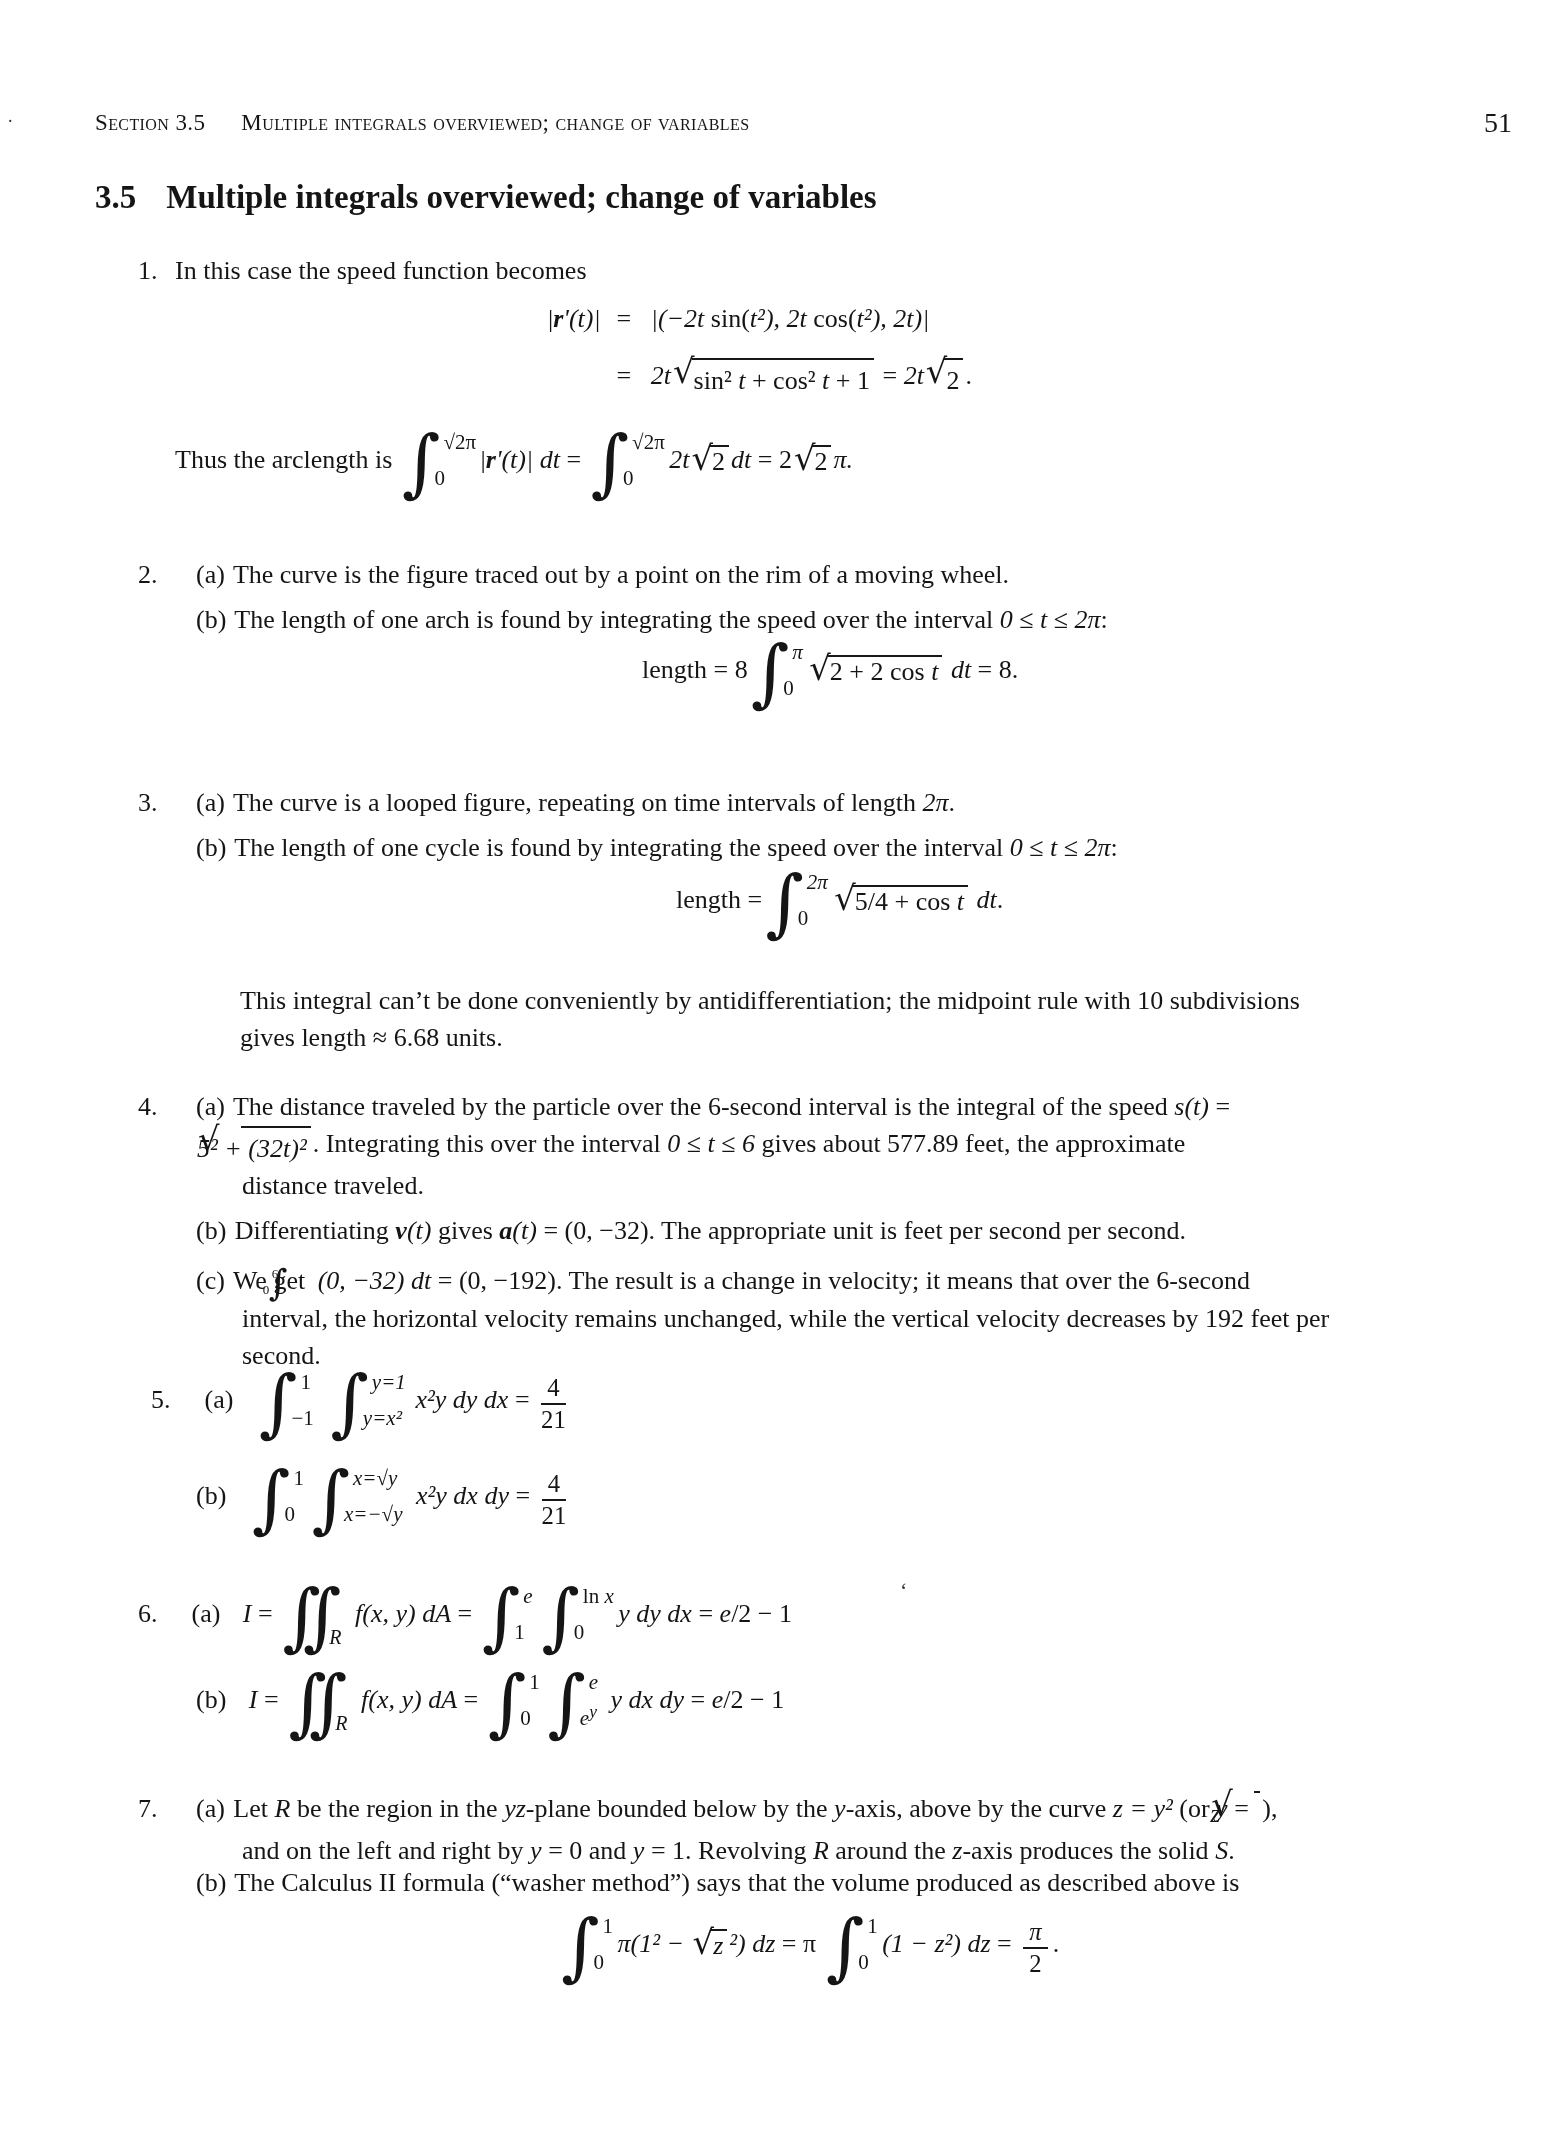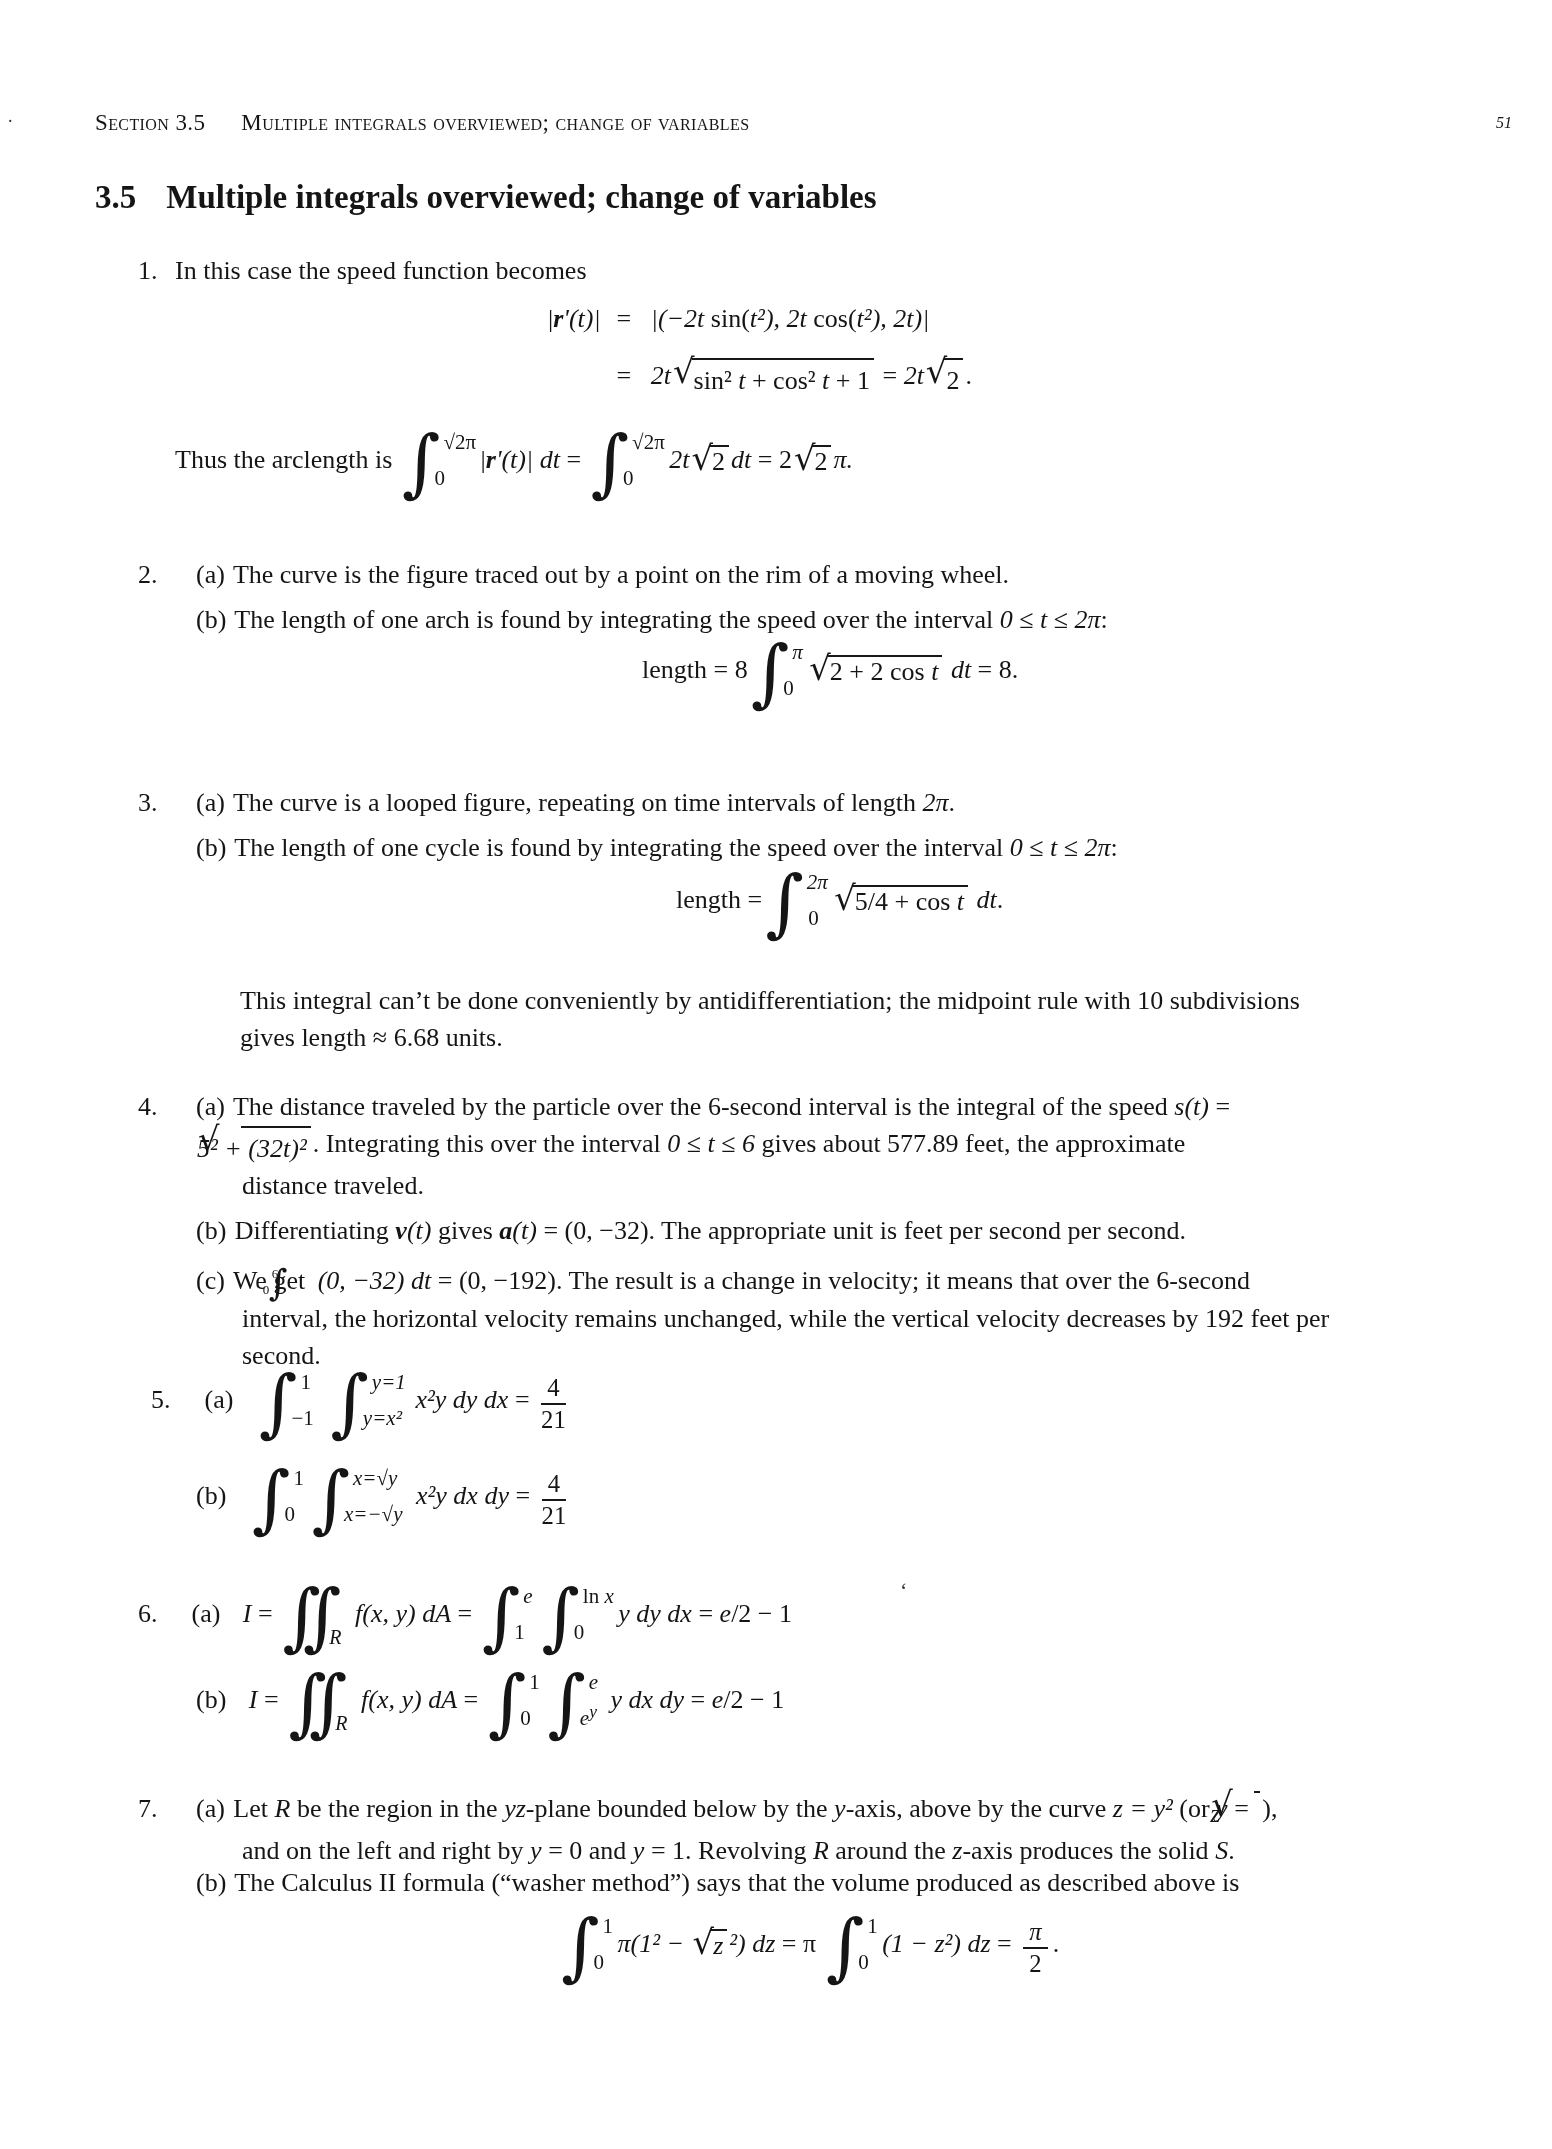--- a/index.html
+++ b/index.html
@@ -9,21 +9,21 @@
     font-family:"Liberation Serif","DejaVu Serif",serif;
     font-size:26px; line-height:37px; overflow:hidden;
   }
   .abs { position:absolute; }
   .rm { font-style:normal; }
   .m  { font-style:italic; }
   .v  { font-style:italic; font-weight:bold; }
   
   .runhead { left:95px; top:104px; font-size:23px; font-variant:small-caps; letter-spacing:.4px; white-space:nowrap; }
   .runhead .sec { margin-right:36px; }
-  .pageno { top:104px; right:40px; font-size:16px;font-style:italic; }
+  .pageno { top:104px; right:40px; font-size:28px; }
   
   .sectitle { left:95px; top:154px; font-weight:bold; font-size:33px; white-space:nowrap;margin-top:25px; }
   .sectitle .tnum { margin-right:30px; }
   
   .pnum { font-size:26px; }
   .item { width:1330px; padding-left:46px; text-indent:-46px; text-align:justify; }
   .item .lbl { margin-right:2px; }
   .plain { text-indent:0; padding-left:0; }
   
   .dline { white-space:nowrap; line-height:1; }
@@ -146,21 +146,21 @@
 
   <span class="abs pnum" style="left:138px;top:784px;">3.</span>
   <div class="abs item" style="left:196px;top:784px;">
     <span class="lbl">(a)</span>
     <span class="rm">The curve is a looped figure, repeating on time intervals of length </span><span class="m">2π</span><span class="rm">.</span>
   </div>
   <div class="abs item" style="left:196px;top:829px;">
     <span class="lbl">(b)</span>
     <span class="rm">The length of one cycle is found by integrating the speed over the interval </span><span class="m">0 ≤ t ≤ 2π</span><span class="rm">:</span>
   </div>
-  <div class="abs dline" style="left:676px;top:868px;text-align:right;">
+  <div class="abs dline" style="left:676px;top:868px;">
     <span class="rm">length =</span><span class="ig">
         <span class="sg">∫</span>
         <span class="lm">
           <span class="u it">2π</span>
           <span class="lo">0</span>
         </span>
       </span>
     <span class="sq">
         <span class="rs">√</span>
         <span class="rc"><span class="rm">5/4 + </span><span class="rm">cos </span><span class="m">t</span></span>

